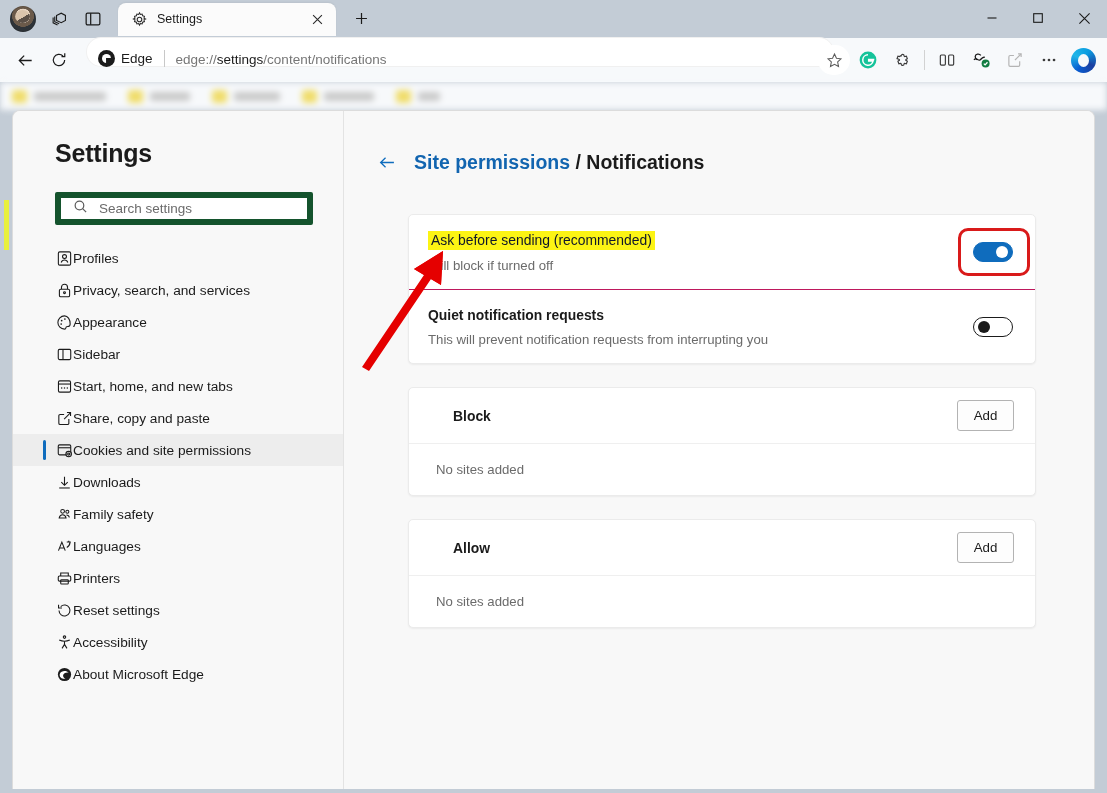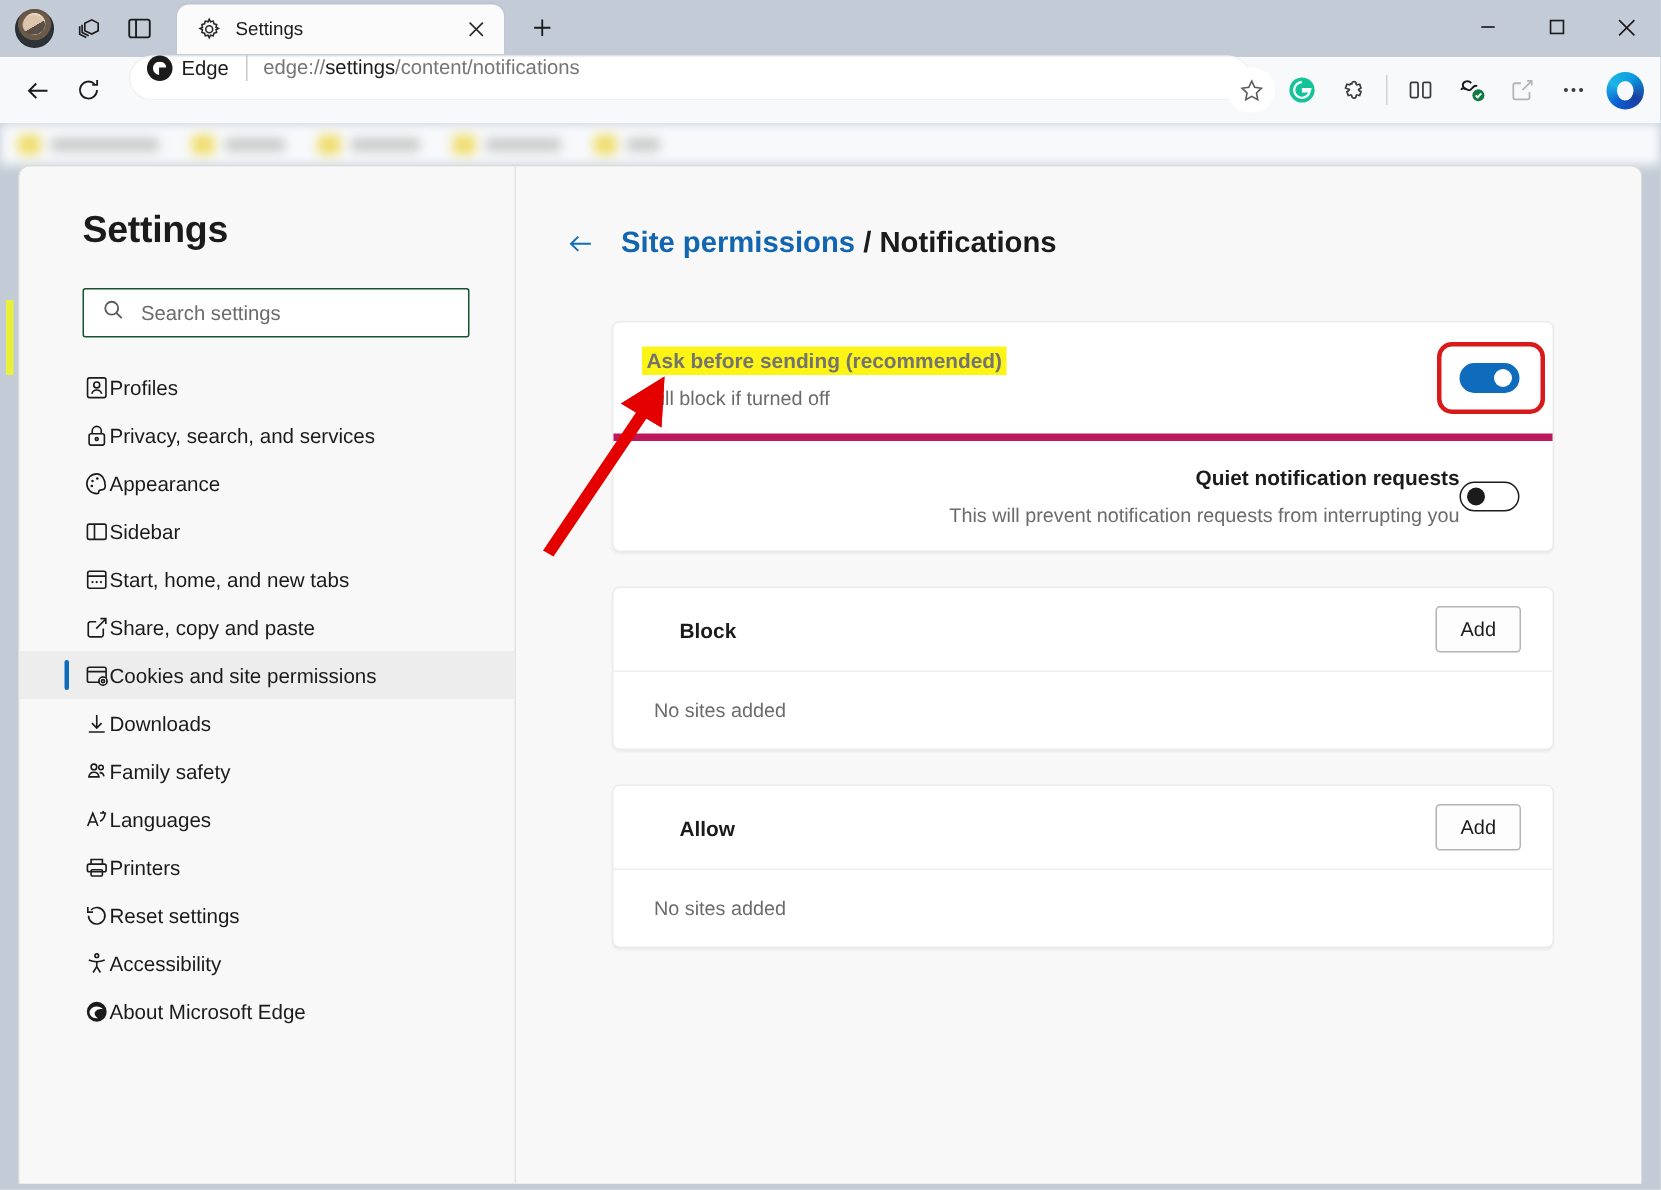--- a/index.html
+++ b/index.html
@@ -89,21 +89,21 @@
   }
   .nav-btn {
     width: 34px; height: 34px; border-radius: 5px;
     display: flex; align-items: center; justify-content: center;
     color: #1b1b1b; flex: 0 0 34px;
   }
   .omnibox {
     flex: 1; height: 30px; margin: 0 6px 16px 10px;
     background: #ffffff;
     border-radius: 15px;
-    display: flex; align-items: flex-start;
+    display: flex; align-items: flex-end;
     padding: 0 12px;
     box-shadow: inset 0 0 0 1px rgba(0,0,0,.06);
     position: relative;
     max-width: 748px;
   }
   .edge-badge { display: flex; align-items: center; gap: 6px; }
   .edge-mark {
     width: 17px; height: 17px; border-radius: 50%;
     background: #1b1b1b; position: relative;
     display: flex; align-items: center; justify-content: center;
@@ -181,21 +181,21 @@
     border-right: 1px solid #e3e3e3;
     padding-top: 28px;
   }
   .settings-title {
     font-size: 25px; color: #1b1b1b;
     font-weight: 600; letter-spacing: -.2px;
     padding-left: 42px; margin-bottom: 24px;
   }
   .search-box {
     margin: 0 30px 0 42px; height: 33px;
-    background: #fff; border: 1px solid #14532d;
+    background: #fff; border: 6px solid #14532d;
     border-radius: 2px;
     display: flex; align-items: center;
     padding: 0 12px; gap: 11px;
   }
   .search-ph { font-size: 13.5px; color: #6b6b6b; }
   .nav-list { margin-top: 17px; }
   .nav-item {
     height: 32px; display: flex; align-items: center;
     padding-left: 42px; 
     position: relative; color: #1b1b1b;
@@ -231,29 +231,29 @@
     box-shadow: 0 1px 2px rgba(0,0,0,.055);
     margin: 0 32px 0 31px;
     max-width: 659px;
   }
   .card + .card { margin-top: 23px; }
   .row {
     display: flex; align-items: center;
     padding: 16px 22px 16px 19px;
     min-height: 70px;
   }
-  .row.divider { border-top: 5px solid #be185d; text-align: right; }
+  .row.divider { border-top: 1px solid #be185d; }
   .row-main { flex: 1; }
   .row-title {
     font-size: 13.9px; color: #1b1b1b; font-weight: 600;
     display: inline-block;
   }
   .row-title.hl {
     background: #fcf414; padding: 1px 3px 2px 3px;
-    font-weight: 700; color: #737373;
+    font-weight: 400; color: #0f172a;
   }
   .row-sub { font-size: 13.2px; color: #6b6b6b; margin-top: 8px; }
 
   .toggle {
     width: 40px; height: 20px; border-radius: 10px;
     position: relative; flex: 0 0 40px;
     background: #fff; border: 1px solid #1b1b1b;
   }
   .toggle .knob {
     position: absolute; width: 12px; height: 12px; border-radius: 50%;

